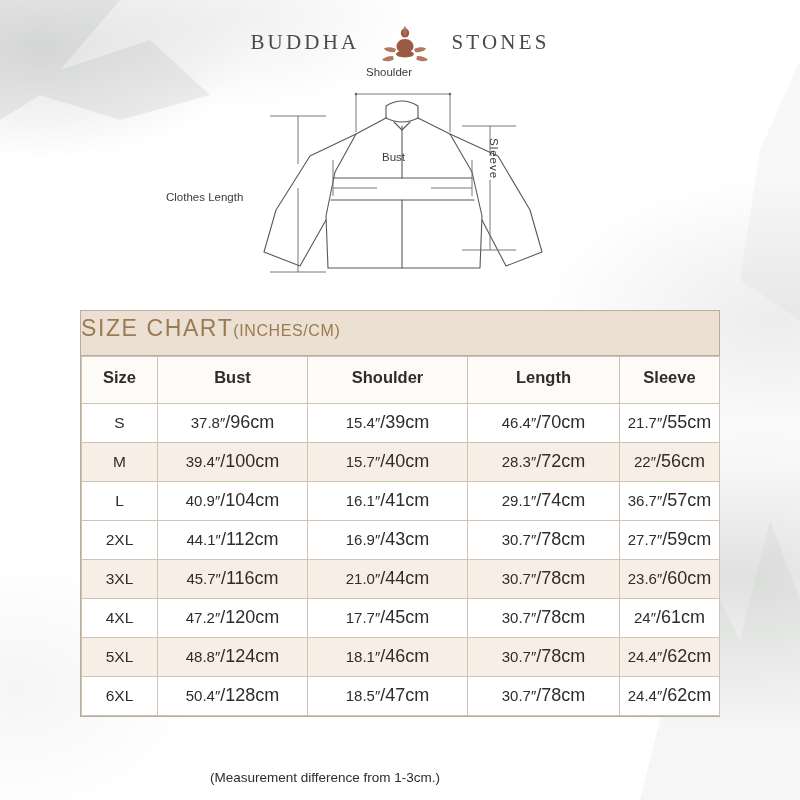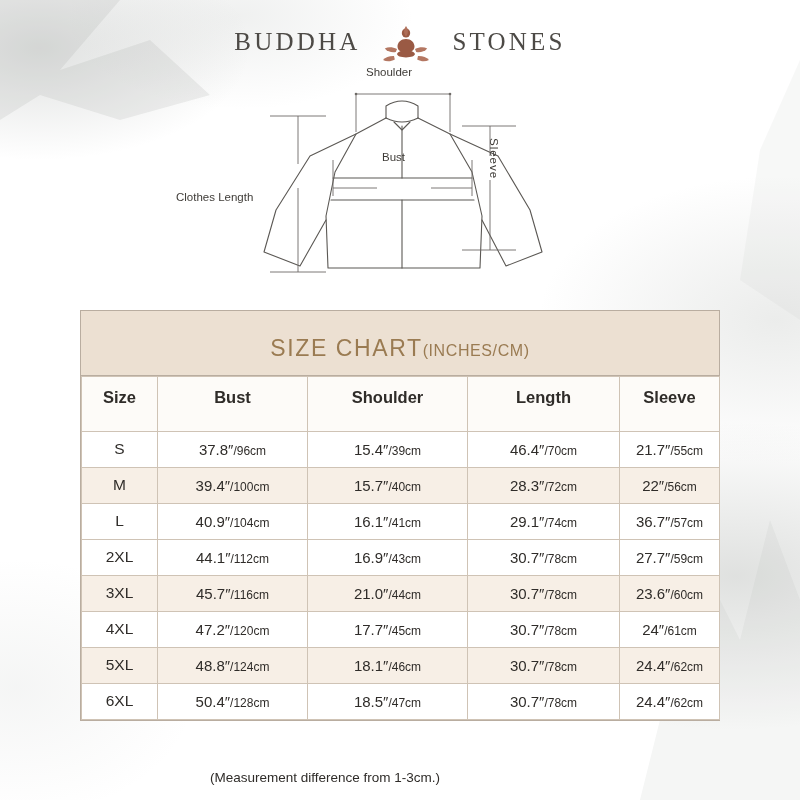--- a/index.html
+++ b/index.html
@@ -48,21 +48,21 @@
     top: 18px;
     left: 0;
     width: 800px;
     display: flex;
     align-items: center;
     justify-content: center;
     gap: 14px;
   }
   .brand-word {
     font-family: "Liberation Serif", serif;
-    font-size: 25px;
+    font-size: 21px;
     letter-spacing: 3.2px;
     color: #4d4a46;
   }
   .brand-logo {
     width: 64px;
     height: 48px;
     position: relative;
     top: 2px;
   }
 
@@ -82,36 +82,35 @@
     color: #3f3c38;
     white-space: nowrap;
   }
   #lbl-shoulder { top: 6px; left: 216px; }
   #lbl-bust { top: 91px; left: 232px; }
   #lbl-sleeve {
     top: 78px; left: 338px;
     writing-mode: vertical-rl;
     letter-spacing: 1px;
   }
-  #lbl-length { top: 131px; left: 26px; }
+  #lbl-length { top: 131px; left: 16px; }
 
   
   .chart-wrap {
     position: absolute;
     top: 310px;
     left: 80px;
     width: 640px;
     border: 1px solid #b9ada0;
     box-sizing: border-box;
     background: #fffdfb;
   }
   .chart-title {
     background: #ece0d2;
-    text-align: center;
-    padding: 24px 0 13px;
+    padding: 4px 0 13px;
     border-bottom: 1px solid #b9ada0;
   }
   .chart-title .t-main {
     font-family: "Liberation Sans", sans-serif;
     font-size: 23px;
     letter-spacing: 1.6px;
     color: #9a7b52;
   }
   .chart-title .t-sub {
     font-family: "Liberation Sans", sans-serif;
@@ -128,32 +127,32 @@
   table.size-table th,
   table.size-table td {
     border: 1px solid #cfc3b5;
     text-align: center;
     color: #2f2c29;
   }
   table.size-table th {
     font-family: "Liberation Sans", sans-serif;
     font-size: 16.5px;
     font-weight: bold;
-    padding: 11px 0 24px;
+    padding: 11px 0 16px;
     background: #fdfbf8;
   }
   table.size-table td {
     font-family: "Liberation Sans", sans-serif;
     font-size: 15px;
     padding: 8px 0 9px;
   }
   table.size-table tr.row-odd td { background: #ffffff; }
   table.size-table tr.row-even td { background: #f7efe6; }
   table.size-table td.size-cell { font-size: 15.5px; }
-  td .unit { font-size: 12px; text-align: right; }
+  td .unit { font-size: 18px; text-align: right; }
 
   .col-size     { width: 76px; }
   .col-bust     { width: 150px; }
   .col-shoulder { width: 160px; }
   .col-length   { width: 152px; }
   .col-sleeve   { width: 100px; }
 
   .footnote {
     position: absolute;
     top: 770px;

